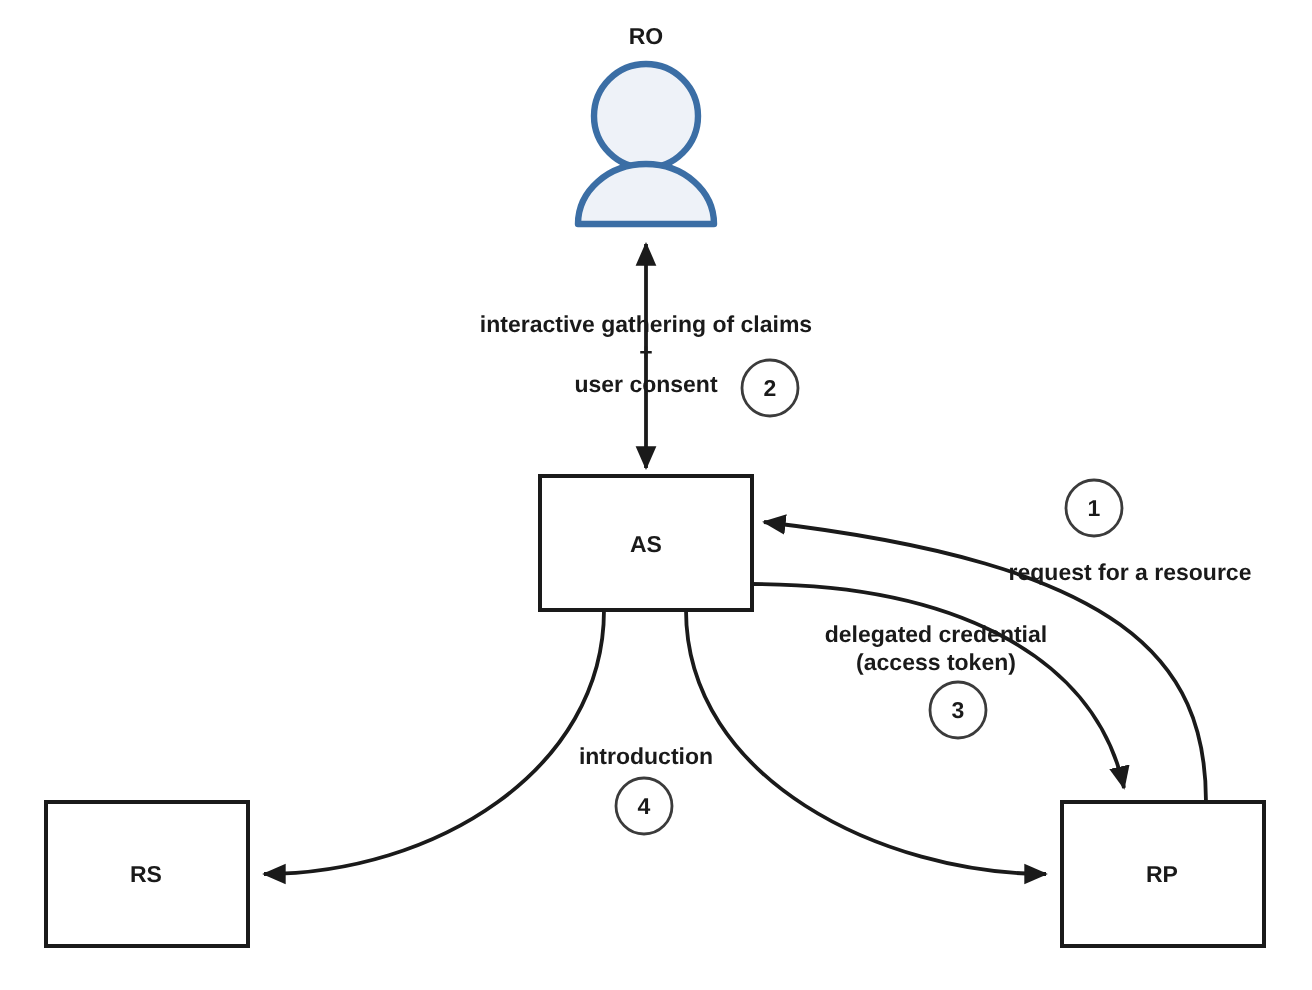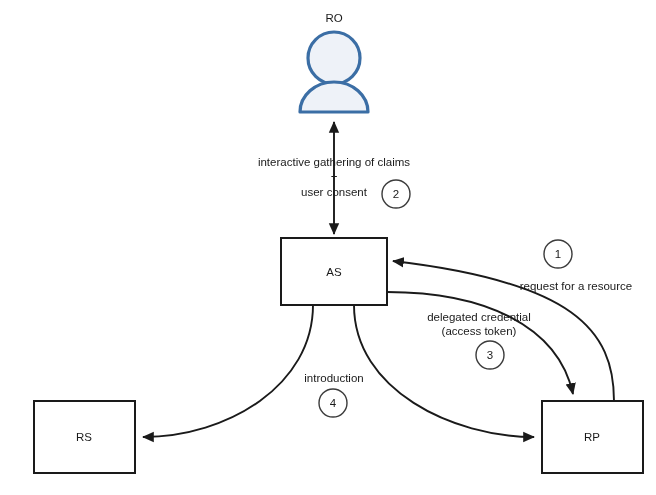--- a/index.html
+++ b/index.html
@@ -10,24 +10,25 @@
   body {
     width: 656px;
     height: 495px;
     position: relative;
     overflow: hidden;
     font-family: "Liberation Sans", sans-serif;
     color: #1a1a1a;
   }
   #diagram-canvas {
     position: absolute;
-    left: 13px;
+    left: 2px;
     top: 0;
     width: 588px;
     height: 495px;
+    font-weight: bold;
   }
   .diagram-svg {
     display: block;
   }
   .node-box {
     fill: #ffffff;
     stroke: #1a1a1a;
     stroke-width: 2;
   }
   .node-label {

